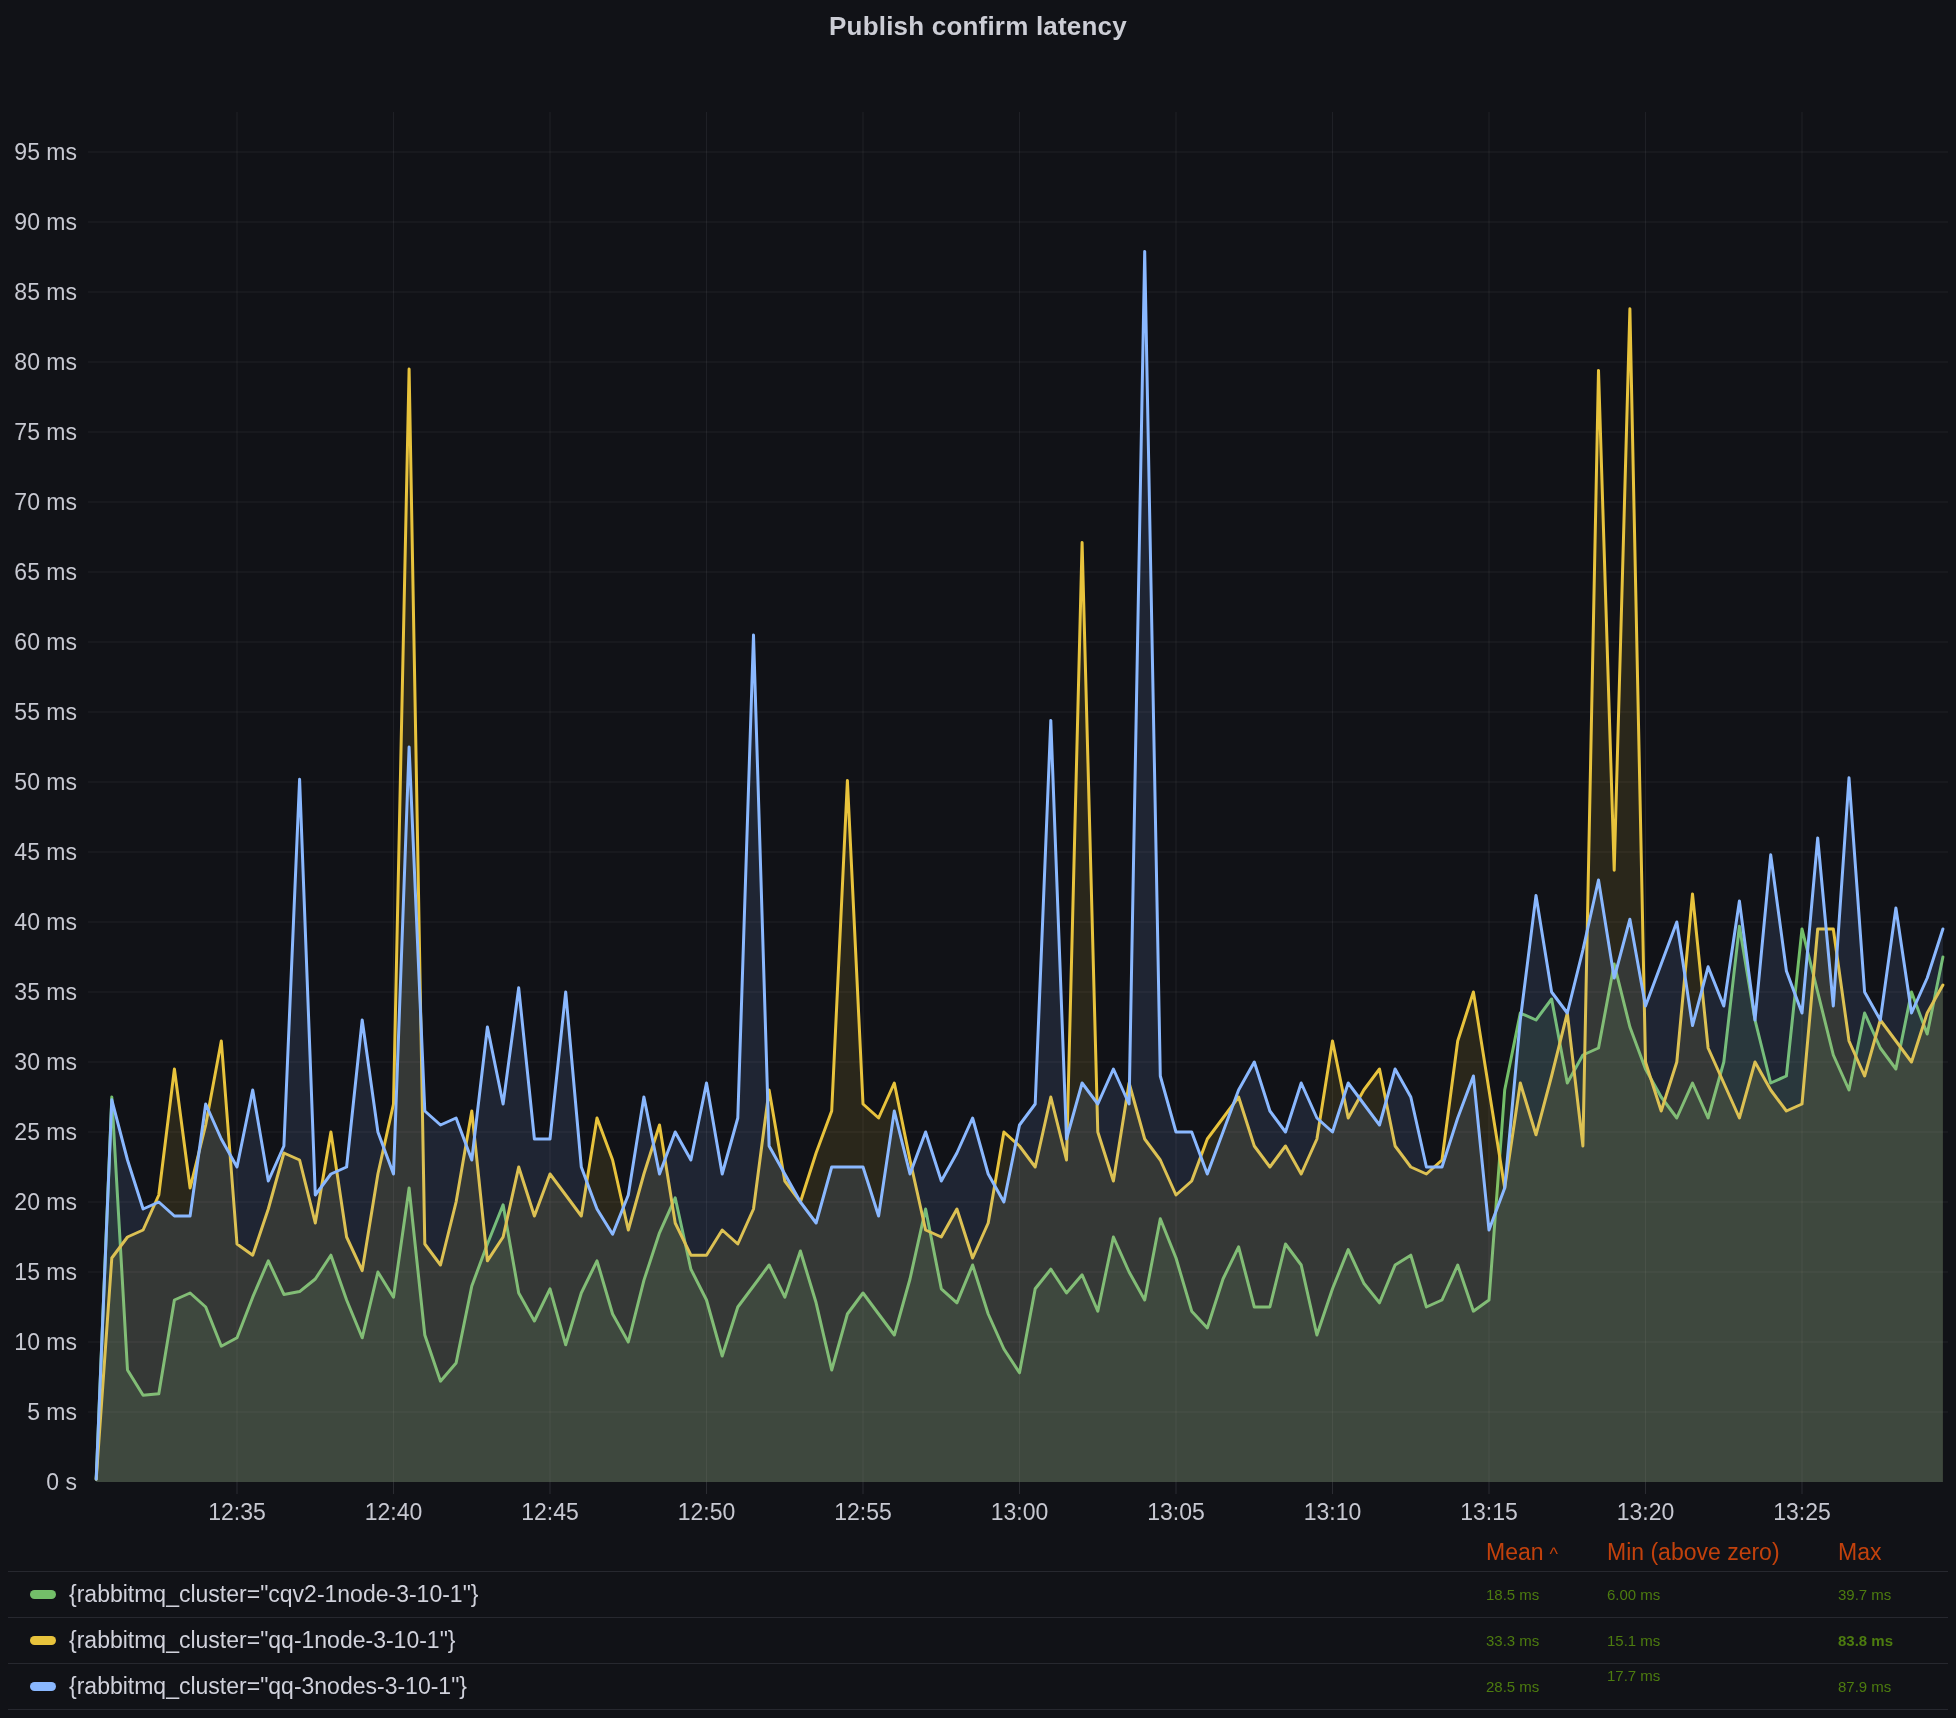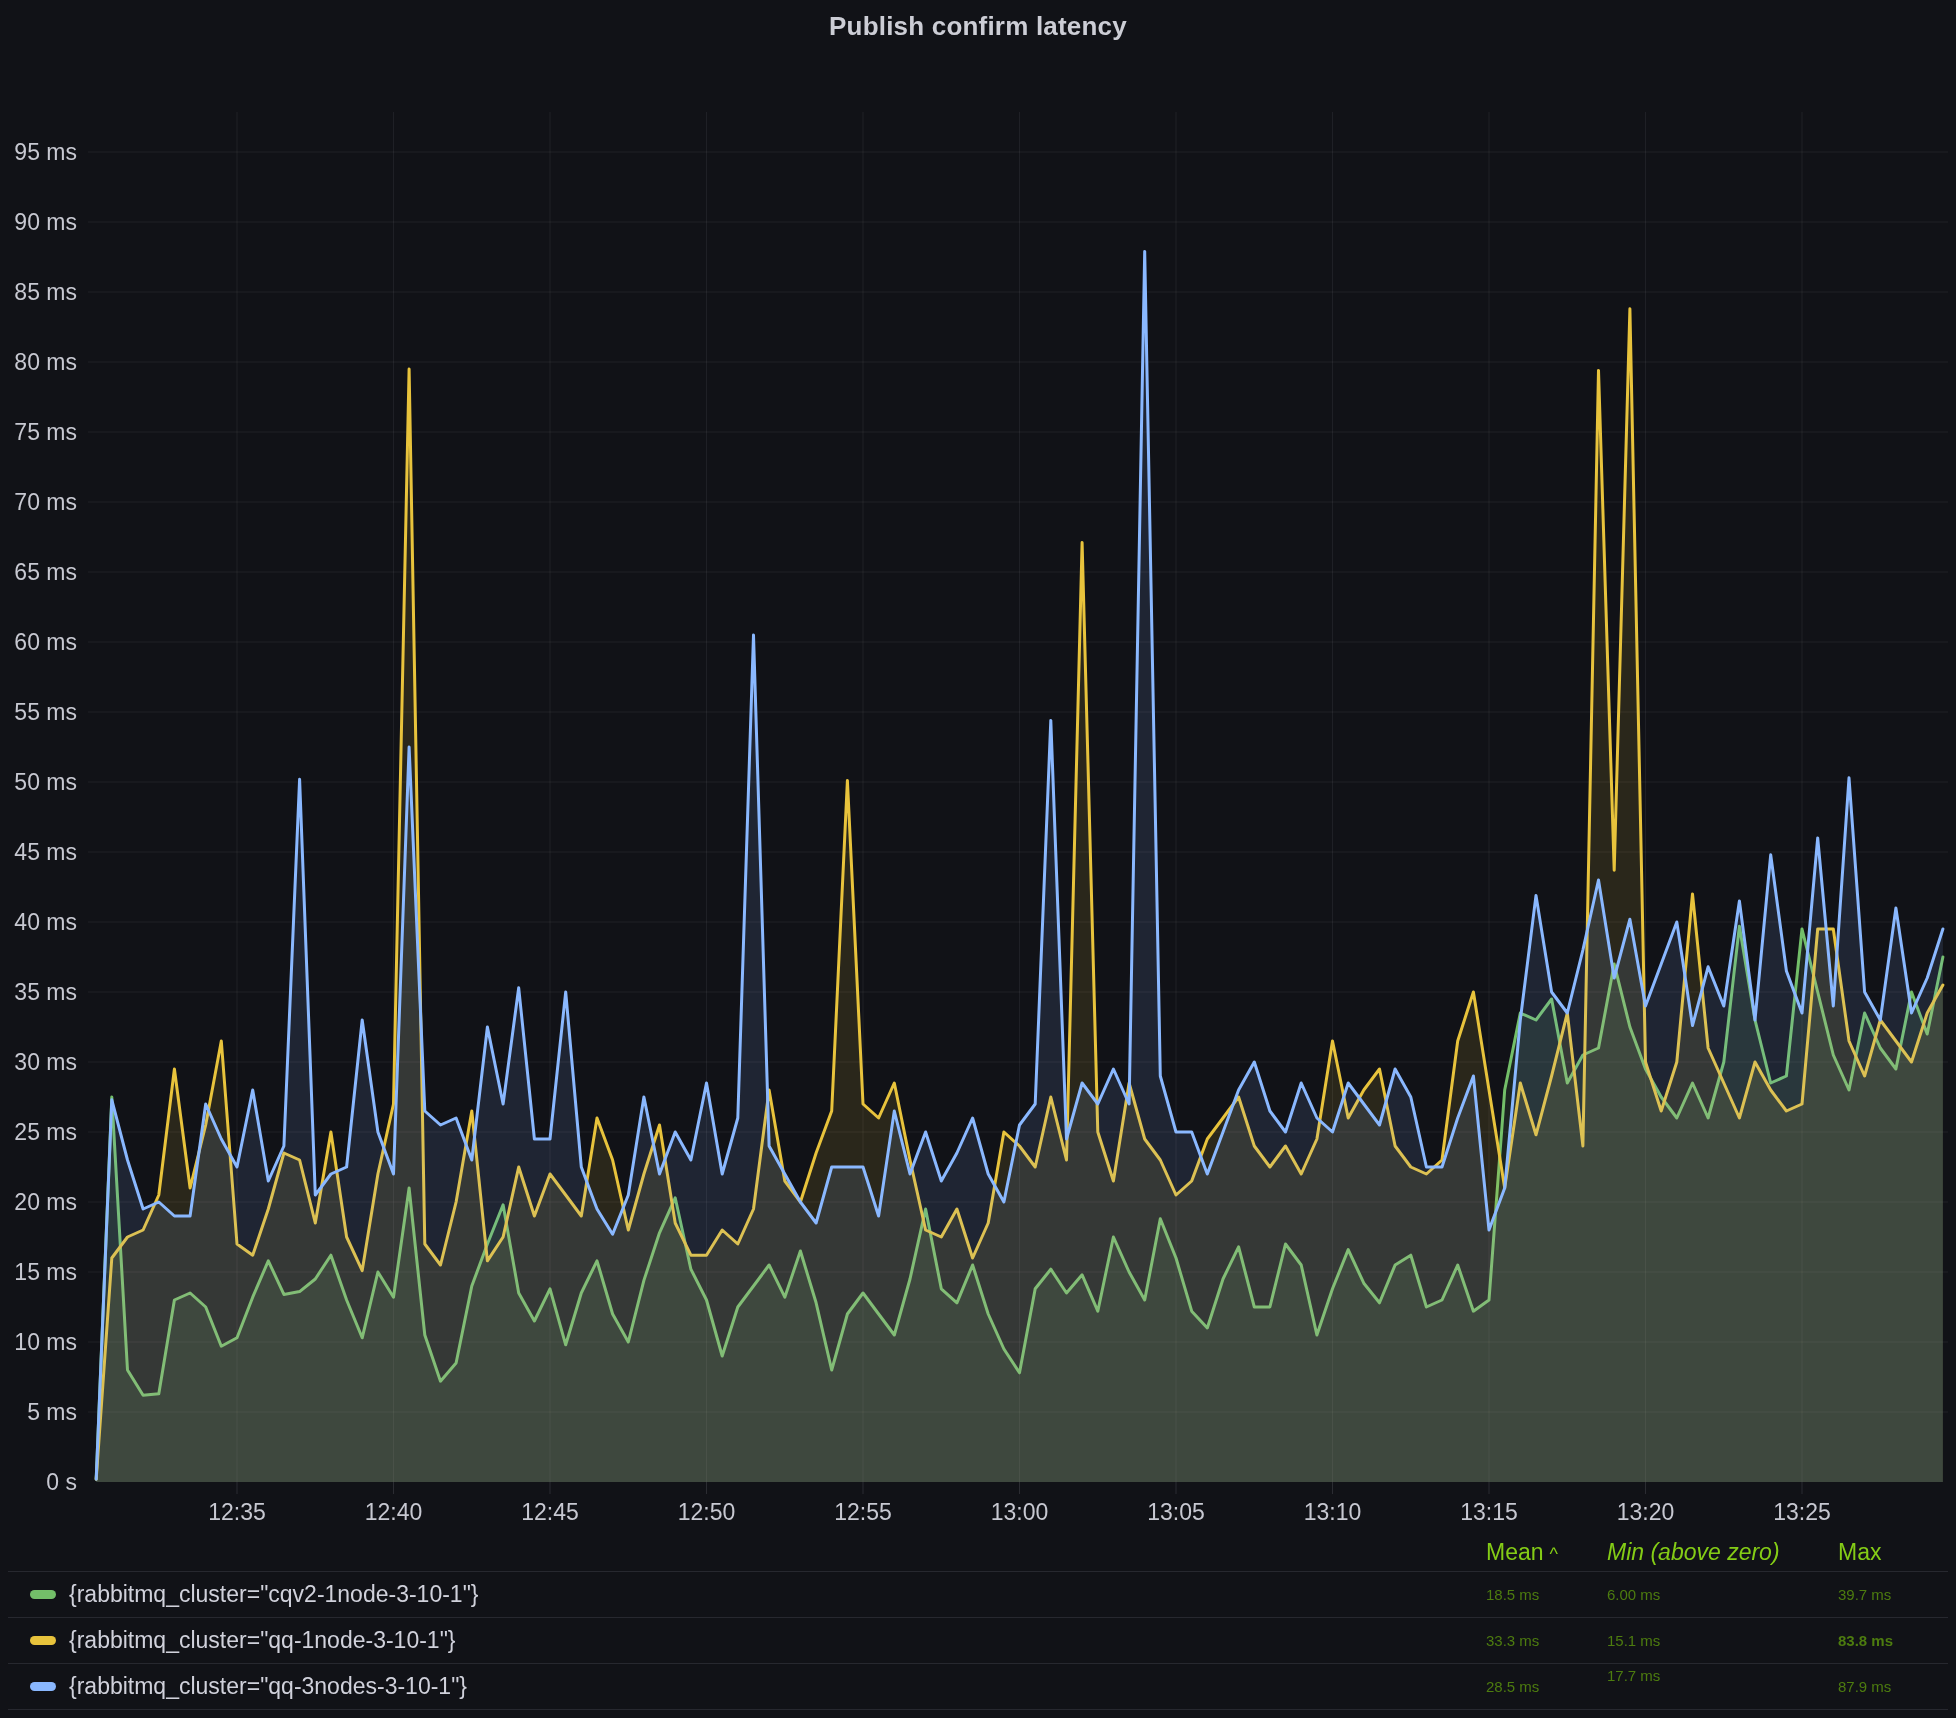--- a/index.html
+++ b/index.html
@@ -17,21 +17,21 @@
     letter-spacing:0.2px;
     cursor:pointer;
   }
   svg.chart{position:absolute;left:0;top:0;}
   .axis-label{fill:#C7C8D1;font-size:23px;font-family:"Liberation Sans",sans-serif;}
   .legend{position:absolute;left:0;top:0;width:100%;height:100%;pointer-events:none;}
   .legend *{pointer-events:auto;}
   .legend-sep{position:absolute;left:8px;right:8px;height:1px;background:rgba(204,204,220,0.12);}
   .legend-header-cell{
     position:absolute;height:37px;line-height:37px;
-    font-size:23px;font-weight:500;color:#84cc16;cursor:pointer;white-space:nowrap;
+    font-size:23px;font-weight:500;color:#c2410c;cursor:pointer;white-space:nowrap;
   }
   .legend-header-cell .caret{font-size:18px;margin-left:6px;}
   .legend-row-label{
     position:absolute;left:69px;font-size:23px;color:#D0D1DB;
     line-height:45px;height:45px;cursor:pointer;white-space:nowrap;
   }
   .legend-swatch{
     position:absolute;left:30px;width:26px;height:9px;border-radius:4.5px;
   }
   .legend-value{
@@ -126,21 +126,21 @@
       </g>
       <path d="M96.2 1479.2L111.8 1097.0L127.5 1370.0L143.1 1395.2L158.8 1393.8L174.4 1300.0L190.1 1293.0L205.7 1307.0L221.3 1346.2L237.0 1337.8L252.7 1297.2L268.3 1260.8L283.9 1294.4L299.6 1291.6L315.3 1279.0L330.9 1255.2L346.6 1300.0L362.2 1337.8L377.9 1272.0L393.5 1297.2L409.1 1188.0L424.8 1335.0L440.5 1381.2L456.1 1363.0L471.8 1286.0L487.4 1244.0L503.1 1204.8L518.7 1293.0L534.4 1321.0L550.0 1288.8L565.7 1344.8L581.3 1293.0L597.0 1260.8L612.6 1314.0L628.3 1342.0L643.9 1280.4L659.5 1232.8L675.2 1197.8L690.9 1269.2L706.5 1300.0L722.2 1356.0L737.8 1307.0L753.5 1286.0L769.1 1265.0L784.8 1297.2L800.4 1251.0L816.1 1302.8L831.7 1370.0L847.4 1314.0L863.0 1293.0L878.6 1314.0L894.3 1335.0L910.0 1279.0L925.6 1209.0L941.3 1288.8L956.9 1302.8L972.6 1265.0L988.2 1314.0L1003.9 1349.0L1019.5 1372.8L1035.2 1288.8L1050.8 1269.2L1066.5 1293.0L1082.1 1274.8L1097.8 1311.2L1113.4 1237.0L1129.1 1272.0L1144.7 1300.0L1160.3 1218.8L1176.0 1258.0L1191.7 1311.2L1207.3 1328.0L1223.0 1279.0L1238.6 1246.8L1254.3 1307.0L1269.9 1307.0L1285.5 1244.0L1301.2 1265.0L1316.9 1335.0L1332.5 1288.8L1348.2 1249.6L1363.8 1283.2L1379.5 1302.8L1395.1 1265.0L1410.8 1255.2L1426.4 1307.0L1442.0 1300.0L1457.7 1265.0L1473.4 1311.2L1489.0 1300.0L1504.7 1090.0L1520.3 1013.0L1536.0 1020.0L1551.6 999.0L1567.3 1083.0L1582.9 1055.0L1598.5 1048.0L1614.2 964.0L1629.9 1027.0L1645.5 1069.0L1661.2 1097.0L1676.8 1118.0L1692.5 1083.0L1708.1 1118.0L1723.8 1062.0L1739.4 926.2L1755.0 1020.0L1770.7 1083.0L1786.4 1076.0L1802.0 929.0L1817.7 992.0L1833.3 1055.0L1849.0 1090.0L1864.6 1013.0L1880.3 1048.0L1895.9 1069.0L1911.5 992.0L1927.2 1034.0L1942.9 957.0L1942.9 1482L96.2 1482Z" fill="#73BF69" fill-opacity="0.12" stroke="none"></path>
       <path d="M96.2 1479.2L111.8 1097.0L127.5 1370.0L143.1 1395.2L158.8 1393.8L174.4 1300.0L190.1 1293.0L205.7 1307.0L221.3 1346.2L237.0 1337.8L252.7 1297.2L268.3 1260.8L283.9 1294.4L299.6 1291.6L315.3 1279.0L330.9 1255.2L346.6 1300.0L362.2 1337.8L377.9 1272.0L393.5 1297.2L409.1 1188.0L424.8 1335.0L440.5 1381.2L456.1 1363.0L471.8 1286.0L487.4 1244.0L503.1 1204.8L518.7 1293.0L534.4 1321.0L550.0 1288.8L565.7 1344.8L581.3 1293.0L597.0 1260.8L612.6 1314.0L628.3 1342.0L643.9 1280.4L659.5 1232.8L675.2 1197.8L690.9 1269.2L706.5 1300.0L722.2 1356.0L737.8 1307.0L753.5 1286.0L769.1 1265.0L784.8 1297.2L800.4 1251.0L816.1 1302.8L831.7 1370.0L847.4 1314.0L863.0 1293.0L878.6 1314.0L894.3 1335.0L910.0 1279.0L925.6 1209.0L941.3 1288.8L956.9 1302.8L972.6 1265.0L988.2 1314.0L1003.9 1349.0L1019.5 1372.8L1035.2 1288.8L1050.8 1269.2L1066.5 1293.0L1082.1 1274.8L1097.8 1311.2L1113.4 1237.0L1129.1 1272.0L1144.7 1300.0L1160.3 1218.8L1176.0 1258.0L1191.7 1311.2L1207.3 1328.0L1223.0 1279.0L1238.6 1246.8L1254.3 1307.0L1269.9 1307.0L1285.5 1244.0L1301.2 1265.0L1316.9 1335.0L1332.5 1288.8L1348.2 1249.6L1363.8 1283.2L1379.5 1302.8L1395.1 1265.0L1410.8 1255.2L1426.4 1307.0L1442.0 1300.0L1457.7 1265.0L1473.4 1311.2L1489.0 1300.0L1504.7 1090.0L1520.3 1013.0L1536.0 1020.0L1551.6 999.0L1567.3 1083.0L1582.9 1055.0L1598.5 1048.0L1614.2 964.0L1629.9 1027.0L1645.5 1069.0L1661.2 1097.0L1676.8 1118.0L1692.5 1083.0L1708.1 1118.0L1723.8 1062.0L1739.4 926.2L1755.0 1020.0L1770.7 1083.0L1786.4 1076.0L1802.0 929.0L1817.7 992.0L1833.3 1055.0L1849.0 1090.0L1864.6 1013.0L1880.3 1048.0L1895.9 1069.0L1911.5 992.0L1927.2 1034.0L1942.9 957.0" fill="none" stroke="#73BF69" stroke-width="3" stroke-linejoin="round" stroke-linecap="round"></path>
       <path d="M96.2 1479.2L111.8 1258.0L127.5 1237.0L143.1 1230.0L158.8 1195.0L174.4 1069.0L190.1 1188.0L205.7 1125.0L221.3 1041.0L237.0 1244.0L252.7 1255.2L268.3 1209.0L283.9 1153.0L299.6 1160.0L315.3 1223.0L330.9 1132.0L346.6 1237.0L362.2 1270.6L377.9 1174.0L393.5 1104.0L409.1 369.0L424.8 1244.0L440.5 1265.0L456.1 1202.0L471.8 1111.0L487.4 1260.8L503.1 1237.0L518.7 1167.0L534.4 1216.0L550.0 1174.0L565.7 1195.0L581.3 1216.0L597.0 1118.0L612.6 1160.0L628.3 1230.0L643.9 1174.0L659.5 1125.0L675.2 1223.0L690.9 1255.2L706.5 1255.2L722.2 1230.0L737.8 1244.0L753.5 1209.0L769.1 1090.0L784.8 1181.0L800.4 1202.0L816.1 1153.0L831.7 1111.0L847.4 780.6L863.0 1104.0L878.6 1118.0L894.3 1083.0L910.0 1160.0L925.6 1230.0L941.3 1237.0L956.9 1209.0L972.6 1258.0L988.2 1223.0L1003.9 1132.0L1019.5 1146.0L1035.2 1167.0L1050.8 1097.0L1066.5 1160.0L1082.1 542.6L1097.8 1132.0L1113.4 1181.0L1129.1 1083.0L1144.7 1139.0L1160.3 1160.0L1176.0 1195.0L1191.7 1181.0L1207.3 1139.0L1223.0 1118.0L1238.6 1097.0L1254.3 1146.0L1269.9 1167.0L1285.5 1146.0L1301.2 1174.0L1316.9 1139.0L1332.5 1041.0L1348.2 1118.0L1363.8 1090.0L1379.5 1069.0L1395.1 1146.0L1410.8 1167.0L1426.4 1174.0L1442.0 1160.0L1457.7 1041.0L1473.4 992.0L1489.0 1090.0L1504.7 1188.0L1520.3 1083.0L1536.0 1134.8L1551.6 1076.0L1567.3 1013.0L1582.9 1146.0L1598.5 370.4L1614.2 870.2L1629.9 308.8L1645.5 1062.0L1661.2 1111.0L1676.8 1062.0L1692.5 894.0L1708.1 1048.0L1723.8 1083.0L1739.4 1118.0L1755.0 1062.0L1770.7 1090.0L1786.4 1111.0L1802.0 1104.0L1817.7 929.0L1833.3 929.0L1849.0 1041.0L1864.6 1076.0L1880.3 1020.0L1895.9 1041.0L1911.5 1062.0L1927.2 1013.0L1942.9 985.0L1942.9 1482L96.2 1482Z" fill="#E8C33C" fill-opacity="0.12" stroke="none"></path>
       <path d="M96.2 1479.2L111.8 1258.0L127.5 1237.0L143.1 1230.0L158.8 1195.0L174.4 1069.0L190.1 1188.0L205.7 1125.0L221.3 1041.0L237.0 1244.0L252.7 1255.2L268.3 1209.0L283.9 1153.0L299.6 1160.0L315.3 1223.0L330.9 1132.0L346.6 1237.0L362.2 1270.6L377.9 1174.0L393.5 1104.0L409.1 369.0L424.8 1244.0L440.5 1265.0L456.1 1202.0L471.8 1111.0L487.4 1260.8L503.1 1237.0L518.7 1167.0L534.4 1216.0L550.0 1174.0L565.7 1195.0L581.3 1216.0L597.0 1118.0L612.6 1160.0L628.3 1230.0L643.9 1174.0L659.5 1125.0L675.2 1223.0L690.9 1255.2L706.5 1255.2L722.2 1230.0L737.8 1244.0L753.5 1209.0L769.1 1090.0L784.8 1181.0L800.4 1202.0L816.1 1153.0L831.7 1111.0L847.4 780.6L863.0 1104.0L878.6 1118.0L894.3 1083.0L910.0 1160.0L925.6 1230.0L941.3 1237.0L956.9 1209.0L972.6 1258.0L988.2 1223.0L1003.9 1132.0L1019.5 1146.0L1035.2 1167.0L1050.8 1097.0L1066.5 1160.0L1082.1 542.6L1097.8 1132.0L1113.4 1181.0L1129.1 1083.0L1144.7 1139.0L1160.3 1160.0L1176.0 1195.0L1191.7 1181.0L1207.3 1139.0L1223.0 1118.0L1238.6 1097.0L1254.3 1146.0L1269.9 1167.0L1285.5 1146.0L1301.2 1174.0L1316.9 1139.0L1332.5 1041.0L1348.2 1118.0L1363.8 1090.0L1379.5 1069.0L1395.1 1146.0L1410.8 1167.0L1426.4 1174.0L1442.0 1160.0L1457.7 1041.0L1473.4 992.0L1489.0 1090.0L1504.7 1188.0L1520.3 1083.0L1536.0 1134.8L1551.6 1076.0L1567.3 1013.0L1582.9 1146.0L1598.5 370.4L1614.2 870.2L1629.9 308.8L1645.5 1062.0L1661.2 1111.0L1676.8 1062.0L1692.5 894.0L1708.1 1048.0L1723.8 1083.0L1739.4 1118.0L1755.0 1062.0L1770.7 1090.0L1786.4 1111.0L1802.0 1104.0L1817.7 929.0L1833.3 929.0L1849.0 1041.0L1864.6 1076.0L1880.3 1020.0L1895.9 1041.0L1911.5 1062.0L1927.2 1013.0L1942.9 985.0" fill="none" stroke="#E8C33C" stroke-width="3" stroke-linejoin="round" stroke-linecap="round"></path>
       <path d="M96.2 1479.2L111.8 1099.8L127.5 1160.0L143.1 1209.0L158.8 1202.0L174.4 1216.0L190.1 1216.0L205.7 1104.0L221.3 1139.0L237.0 1167.0L252.7 1090.0L268.3 1181.0L283.9 1146.0L299.6 779.2L315.3 1195.0L330.9 1174.0L346.6 1167.0L362.2 1020.0L377.9 1132.0L393.5 1174.0L409.1 747.0L424.8 1111.0L440.5 1125.0L456.1 1118.0L471.8 1160.0L487.4 1027.0L503.1 1104.0L518.7 987.8L534.4 1139.0L550.0 1139.0L565.7 992.0L581.3 1167.0L597.0 1209.0L612.6 1234.2L628.3 1195.0L643.9 1097.0L659.5 1174.0L675.2 1132.0L690.9 1160.0L706.5 1083.0L722.2 1174.0L737.8 1118.0L753.5 635.0L769.1 1146.0L784.8 1174.0L800.4 1202.0L816.1 1223.0L831.7 1167.0L847.4 1167.0L863.0 1167.0L878.6 1216.0L894.3 1111.0L910.0 1174.0L925.6 1132.0L941.3 1181.0L956.9 1153.0L972.6 1118.0L988.2 1174.0L1003.9 1202.0L1019.5 1125.0L1035.2 1104.0L1050.8 720.4L1066.5 1139.0L1082.1 1083.0L1097.8 1104.0L1113.4 1069.0L1129.1 1104.0L1144.7 251.4L1160.3 1076.0L1176.0 1132.0L1191.7 1132.0L1207.3 1174.0L1223.0 1132.0L1238.6 1090.0L1254.3 1062.0L1269.9 1111.0L1285.5 1132.0L1301.2 1083.0L1316.9 1118.0L1332.5 1132.0L1348.2 1083.0L1363.8 1104.0L1379.5 1125.0L1395.1 1069.0L1410.8 1097.0L1426.4 1167.0L1442.0 1167.0L1457.7 1118.0L1473.4 1076.0L1489.0 1230.0L1504.7 1188.0L1520.3 1020.0L1536.0 895.4L1551.6 992.0L1567.3 1013.0L1582.9 950.0L1598.5 880.0L1614.2 978.0L1629.9 919.2L1645.5 1006.0L1661.2 964.0L1676.8 922.0L1692.5 1025.6L1708.1 966.8L1723.8 1006.0L1739.4 901.0L1755.0 1020.0L1770.7 854.8L1786.4 971.0L1802.0 1013.0L1817.7 838.0L1833.3 1006.0L1849.0 777.8L1864.6 992.0L1880.3 1020.0L1895.9 908.0L1911.5 1013.0L1927.2 978.0L1942.9 929.0L1942.9 1482L96.2 1482Z" fill="#8AB8FF" fill-opacity="0.12" stroke="none"></path>
       <path d="M96.2 1479.2L111.8 1099.8L127.5 1160.0L143.1 1209.0L158.8 1202.0L174.4 1216.0L190.1 1216.0L205.7 1104.0L221.3 1139.0L237.0 1167.0L252.7 1090.0L268.3 1181.0L283.9 1146.0L299.6 779.2L315.3 1195.0L330.9 1174.0L346.6 1167.0L362.2 1020.0L377.9 1132.0L393.5 1174.0L409.1 747.0L424.8 1111.0L440.5 1125.0L456.1 1118.0L471.8 1160.0L487.4 1027.0L503.1 1104.0L518.7 987.8L534.4 1139.0L550.0 1139.0L565.7 992.0L581.3 1167.0L597.0 1209.0L612.6 1234.2L628.3 1195.0L643.9 1097.0L659.5 1174.0L675.2 1132.0L690.9 1160.0L706.5 1083.0L722.2 1174.0L737.8 1118.0L753.5 635.0L769.1 1146.0L784.8 1174.0L800.4 1202.0L816.1 1223.0L831.7 1167.0L847.4 1167.0L863.0 1167.0L878.6 1216.0L894.3 1111.0L910.0 1174.0L925.6 1132.0L941.3 1181.0L956.9 1153.0L972.6 1118.0L988.2 1174.0L1003.9 1202.0L1019.5 1125.0L1035.2 1104.0L1050.8 720.4L1066.5 1139.0L1082.1 1083.0L1097.8 1104.0L1113.4 1069.0L1129.1 1104.0L1144.7 251.4L1160.3 1076.0L1176.0 1132.0L1191.7 1132.0L1207.3 1174.0L1223.0 1132.0L1238.6 1090.0L1254.3 1062.0L1269.9 1111.0L1285.5 1132.0L1301.2 1083.0L1316.9 1118.0L1332.5 1132.0L1348.2 1083.0L1363.8 1104.0L1379.5 1125.0L1395.1 1069.0L1410.8 1097.0L1426.4 1167.0L1442.0 1167.0L1457.7 1118.0L1473.4 1076.0L1489.0 1230.0L1504.7 1188.0L1520.3 1020.0L1536.0 895.4L1551.6 992.0L1567.3 1013.0L1582.9 950.0L1598.5 880.0L1614.2 978.0L1629.9 919.2L1645.5 1006.0L1661.2 964.0L1676.8 922.0L1692.5 1025.6L1708.1 966.8L1723.8 1006.0L1739.4 901.0L1755.0 1020.0L1770.7 854.8L1786.4 971.0L1802.0 1013.0L1817.7 838.0L1833.3 1006.0L1849.0 777.8L1864.6 992.0L1880.3 1020.0L1895.9 908.0L1911.5 1013.0L1927.2 978.0L1942.9 929.0" fill="none" stroke="#8AB8FF" stroke-width="3" stroke-linejoin="round" stroke-linecap="round"></path>
     </svg>
   <div class="legend" id="legend">
       <div class="legend-header-cell" style="left: 1486px; top: 1534px;"><span>Mean</span><span class="caret">^</span></div>
-      <div class="legend-header-cell" style="left: 1607px; top: 1534px; font-style: italic;"><span>Min (above zero)</span></div>
+      <div class="legend-header-cell" style="left: 1607px; top: 1534px;"><span>Min (above zero)</span></div>
       <div class="legend-header-cell" style="left: 1838px; top: 1534px;"><span>Max</span></div>
       <div class="legend-sep" style="top: 1571px;"></div>
       <div class="legend-sep" style="top: 1617px;"></div>
       <div class="legend-sep" style="top: 1663px;"></div>
       <div class="legend-sep" style="top: 1709px;"></div>
       <div class="legend-swatch" style="top: 1590px; background: rgb(115, 191, 105);"></div>
       <div class="legend-row-label" style="top: 1572px;">{rabbitmq_cluster="cqv2-1node-3-10-1"}</div>
       <div class="legend-value" style="left: 1486px; top: 1572px;">18.5 ms</div>
       <div class="legend-value" style="left: 1607px; top: 1572px;">6.00 ms</div>
       <div class="legend-value" style="left: 1838px; top: 1572px;">39.7 ms</div>

